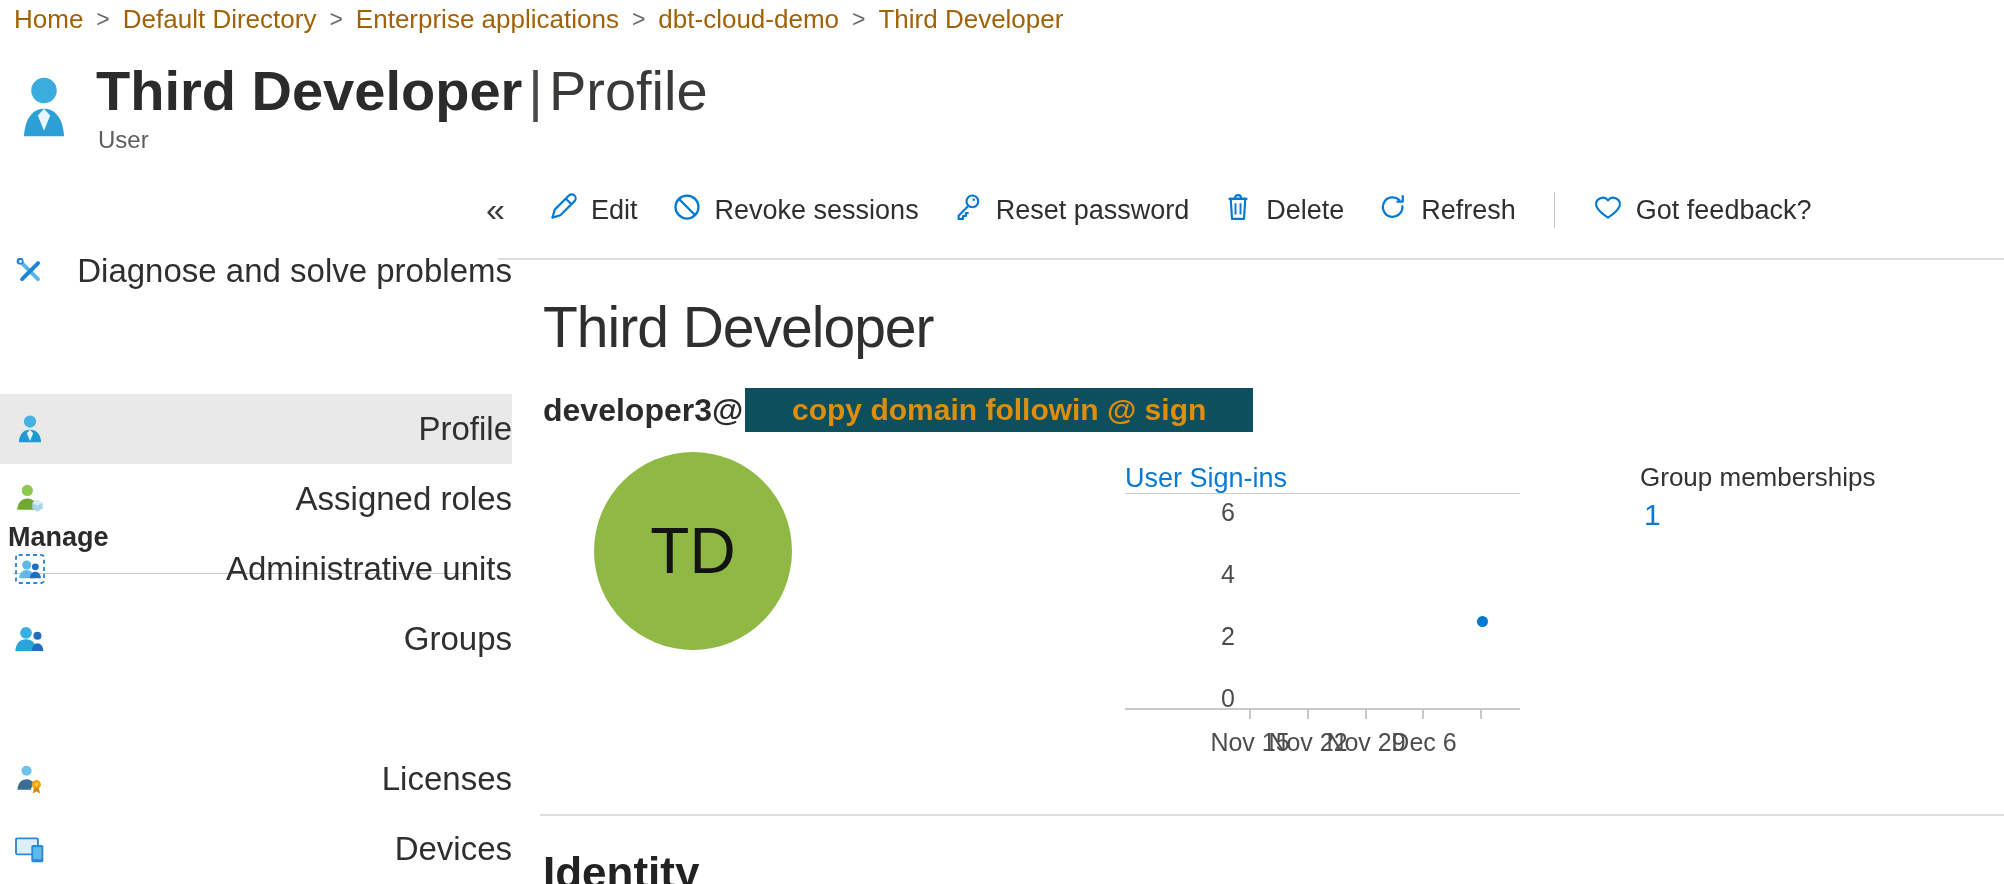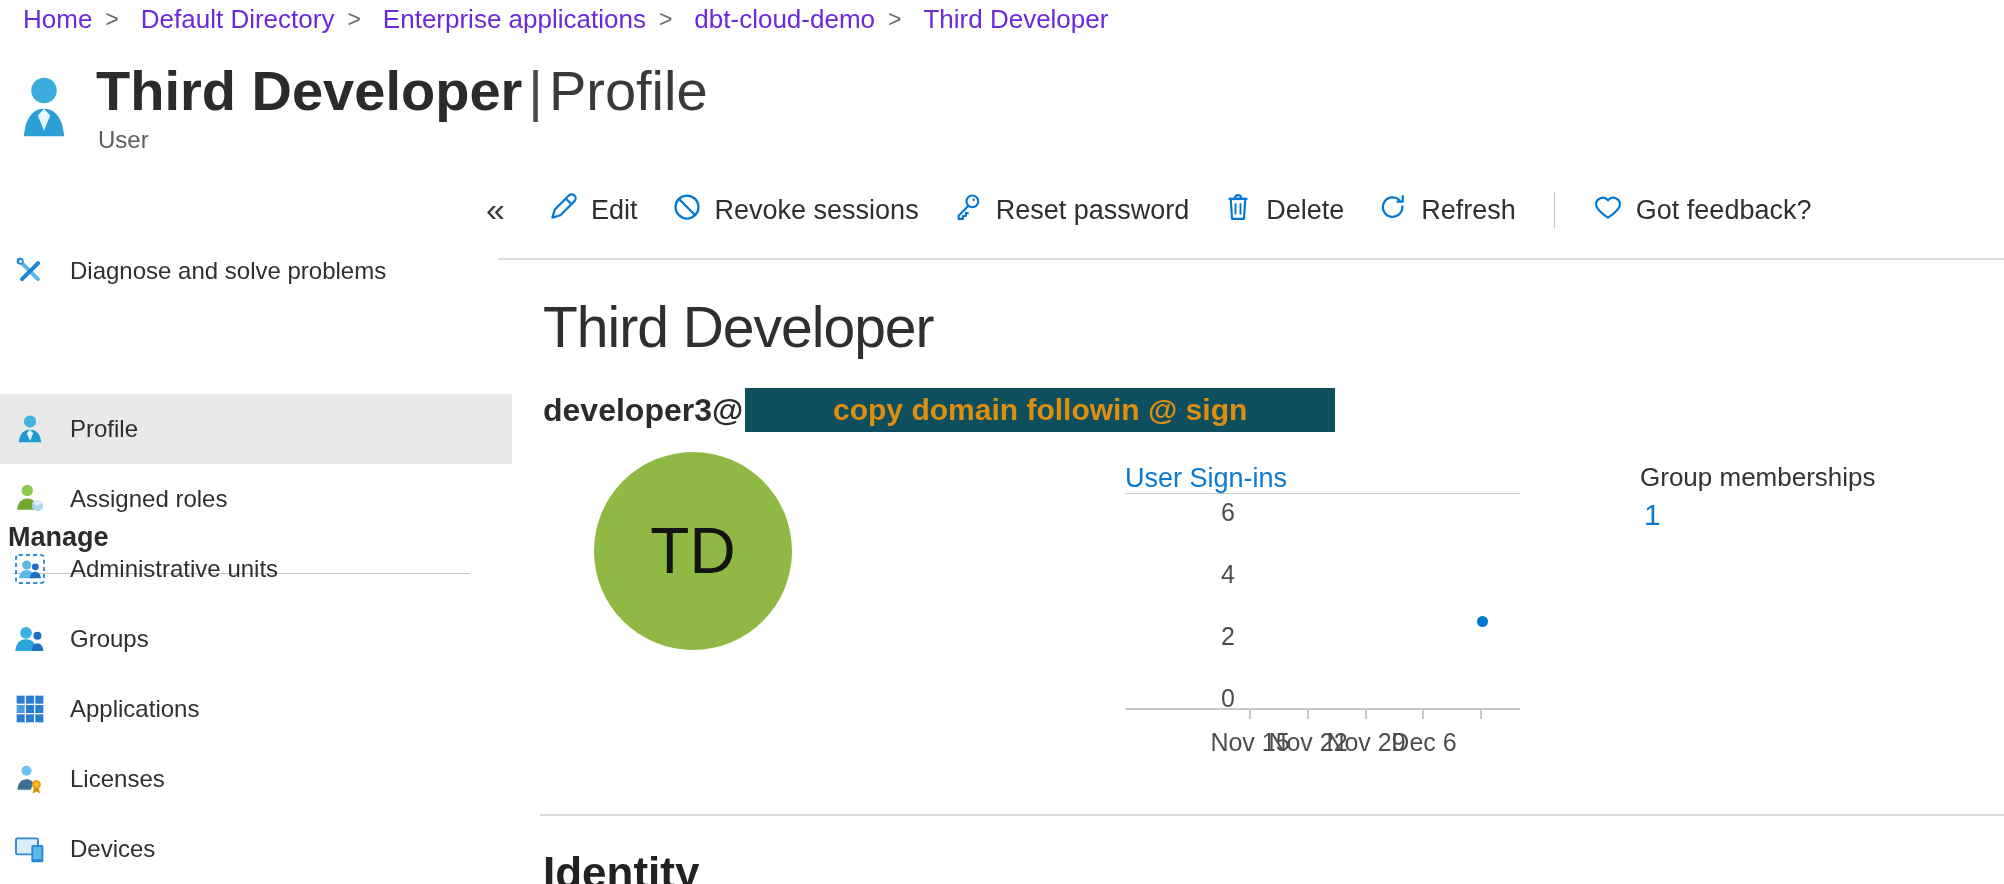--- a/index.html
+++ b/index.html
@@ -3,56 +3,56 @@
 <meta charset="utf-8">
 <style>
   * { margin:0; padding:0; box-sizing:border-box; }
   html,body { width:2004px; height:884px; overflow:hidden; background:#fff;
               font-family:"Liberation Sans", sans-serif; color:#323130; }
   .abs { position:absolute; }
 
   
   .breadcrumb { left:14px; top:2px; display:flex; align-items:center; gap:13px;
                 font-size:26px; line-height:34px; }
-  .crumb { color:#6d28d9; cursor:pointer; white-space:nowrap;margin-left:9px; }
+  .crumb { color:#a16207; cursor:pointer; white-space:nowrap; }
   .crumb-sep { color:#6b6b6b; font-size:23px; }
 
   
   .hdr-icon { left:22px; top:76px; width:44px; height:62px; }
   .hdr-title { left:96px; top:58px; font-size:56px; color:#333; white-space:nowrap; }
   .hdr-title .t-bold { font-weight:bold; color:#2b2b2b; }
   .hdr-title .t-sep { color:#4a4a4a; font-weight:normal; padding:0 6px; }
   .hdr-title .t-sect { color:#3b3a39; font-weight:normal; }
   .hdr-sub { left:98px; top:126px; font-size:24px; color:#5f5d5b; }
 
   
   .sidebar { left:0; top:182px; width:512px; height:702px; }
   .collapse-btn { left:486px; top:190px; font-size:34px; color:#3b3a39; cursor:pointer; }
   .side-row { position:absolute; left:0; width:512px; height:70px; display:flex;
-              align-items:center; gap:24px; padding-left:14px; font-size:24px;
-              color:#2f2f2f; cursor:pointer; }
+              align-items:center; gap:24px; padding-left:14px; font-size:33px;
+              color:#2f2f2f; cursor:pointer;justify-content:space-between; }
   .side-row.selected { background:#e9e9e9; }
   .side-icon { width:32px; height:32px; flex:0 0 32px; }
   .side-section { position:absolute; left:8px; top:340px; font-size:27px; font-weight:bold; color:#2b2b2b; }
   .side-divider { position:absolute; left:13px; top:391px; width:457px; height:1px; background:#c8c6c4; }
 
   
   .toolbar { left:548px; top:186px; height:48px; display:flex; align-items:center;
              gap:34px; font-size:27px; color:#2f2f2f; }
   .tb-btn { display:flex; align-items:center; gap:13px; cursor:pointer; white-space:nowrap; }
   .tb-btn svg { width:30px; height:30px; }
   .tb-sep { width:1px; height:36px; background:#c8c6c4; margin:0 4px; }
   .toolbar-divider { left:498px; top:258px; width:1506px; height:2px; background:#dcdcdc; }
 
   
   .main-title { left:543px; top:294px; font-size:57px; letter-spacing:-1px;
                 color:#2f2f2f; font-weight:400; white-space:nowrap; }
   .upn-row { left:543px; top:388px; height:44px; display:flex; align-items:center; }
   .upn-prefix { font-size:32px; font-weight:bold; color:#2b2b2b; }
-  .redaction { margin-left:2px; width:590px; height:44px; display:flex; align-items:center;
+  .redaction { margin-left:2px; width:508px; height:44px; display:flex; align-items:center;
                justify-content:center; font-size:30px; font-weight:bold; }
   .avatar { left:594px; top:452px; width:198px; height:198px; border-radius:50%;
             display:flex; align-items:center; justify-content:center;
             font-size:64px; color:#131313; }
 
   
   .chart { left:1125px; top:460px; width:400px; height:300px; }
   .chart-title { position:absolute; left:0; top:3px; font-size:27px; color:#0b79d0; cursor:pointer; white-space:nowrap; }
   .chart-hdr-divider { position:absolute; left:0; top:33px; width:395px; height:1px; background:#ccc; }
   .ylab { position:absolute; width:110px; text-align:right; font-size:25px; color:#4d4d4d; }
@@ -153,38 +153,20 @@
         <rect x="1.5" y="1.5" width="21" height="21" rx="2" fill="none" stroke="#2b88d8" stroke-width="1.4" stroke-dasharray="3 2.4"></rect>
         <circle cx="9.5" cy="9" r="3.4" fill="#5fb9e8"></circle>
         <path d="M3.8 19c.3-4 2.5-6.2 5.7-6.2s5.4 2.2 5.7 6.2z" fill="#5fb9e8"></path>
         <circle cx="16" cy="10.4" r="2.6" fill="#1f6fc0"></circle>
         <path d="M11.8 19c.2-3.2 1.9-5 4.2-5s4 1.8 4.2 5z" fill="#1f6fc0"></path>
       </svg>
     </span>
     <span>Administrative units</span>
   </div>
 
-  <div class="side-row" style="top:492px">
-    <span class="side-icon">
-      <svg viewBox="0 0 24 24">
-        <g fill="#2b7cd3">
-          <rect x="2" y="2" width="6" height="6"></rect>
-            <rect x="9" y="2" width="6" height="6"></rect>
-            <rect x="16" y="2" width="6" height="6"></rect>
-          <rect x="2" y="9" width="6" height="6" fill="#4a9be0"></rect>
-            <rect x="9" y="9" width="6" height="6"></rect>
-            <rect x="16" y="9" width="6" height="6"></rect>
-          <rect x="2" y="16" width="6" height="6"></rect>
-            <rect x="9" y="16" width="6" height="6"></rect>
-            <rect x="16" y="16" width="6" height="6"></rect>
-        </g>
-      </svg>
-    </span>
-    <span>Applications</span>
-  </div>
 
   <div class="side-row" style="top:562px">
     <span class="side-icon">
       <svg viewBox="0 0 24 24">
         <circle cx="9.4" cy="5.8" r="3.8" fill="#6fc3ea"></circle>
         <path d="M2.6 20c.3-5 2.9-7.8 6.8-7.8 2.2 0 4 .9 5.2 2.6l-2 5.2z" fill="#3c6e93"></path>
         <circle cx="16.8" cy="16.2" r="3.4" fill="#f0a30a"></circle>
         <path d="M15 18.8l-1 4 2.8-1.4 2.8 1.4-1-4z" fill="#d88c08"></path>
         <circle cx="16.8" cy="16.2" r="1.5" fill="#ffc84a"></circle>
       </svg>

